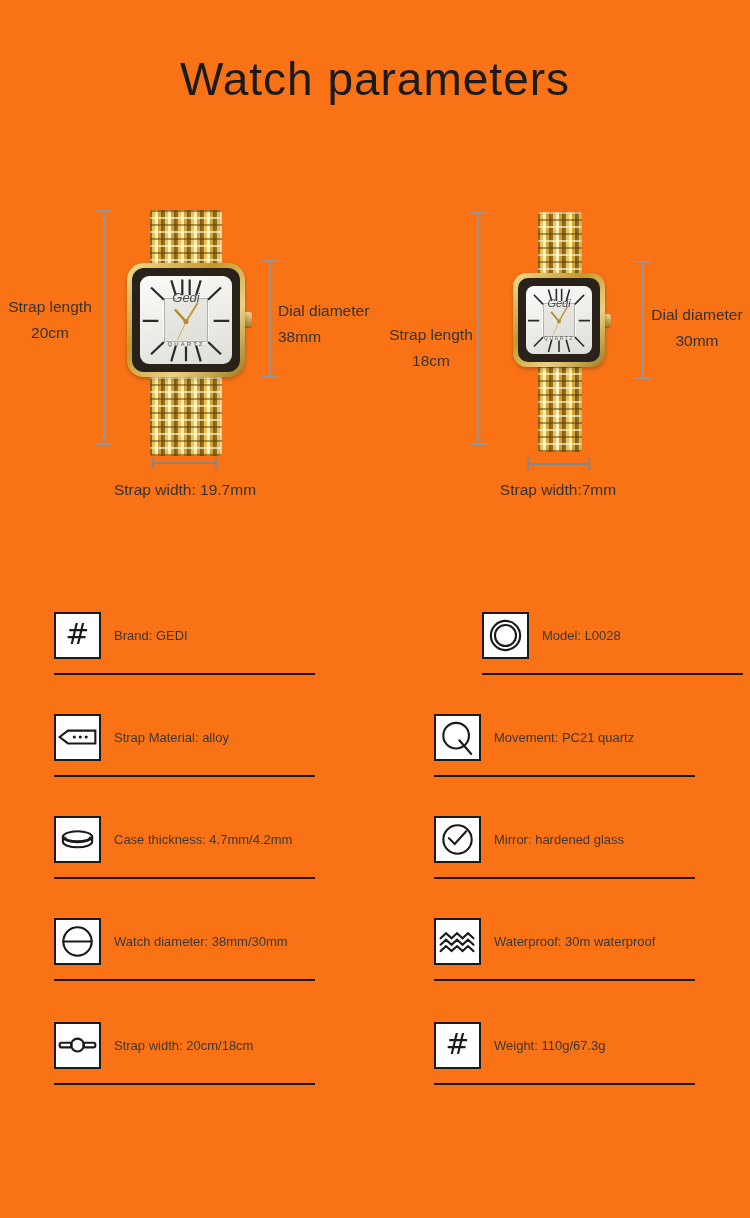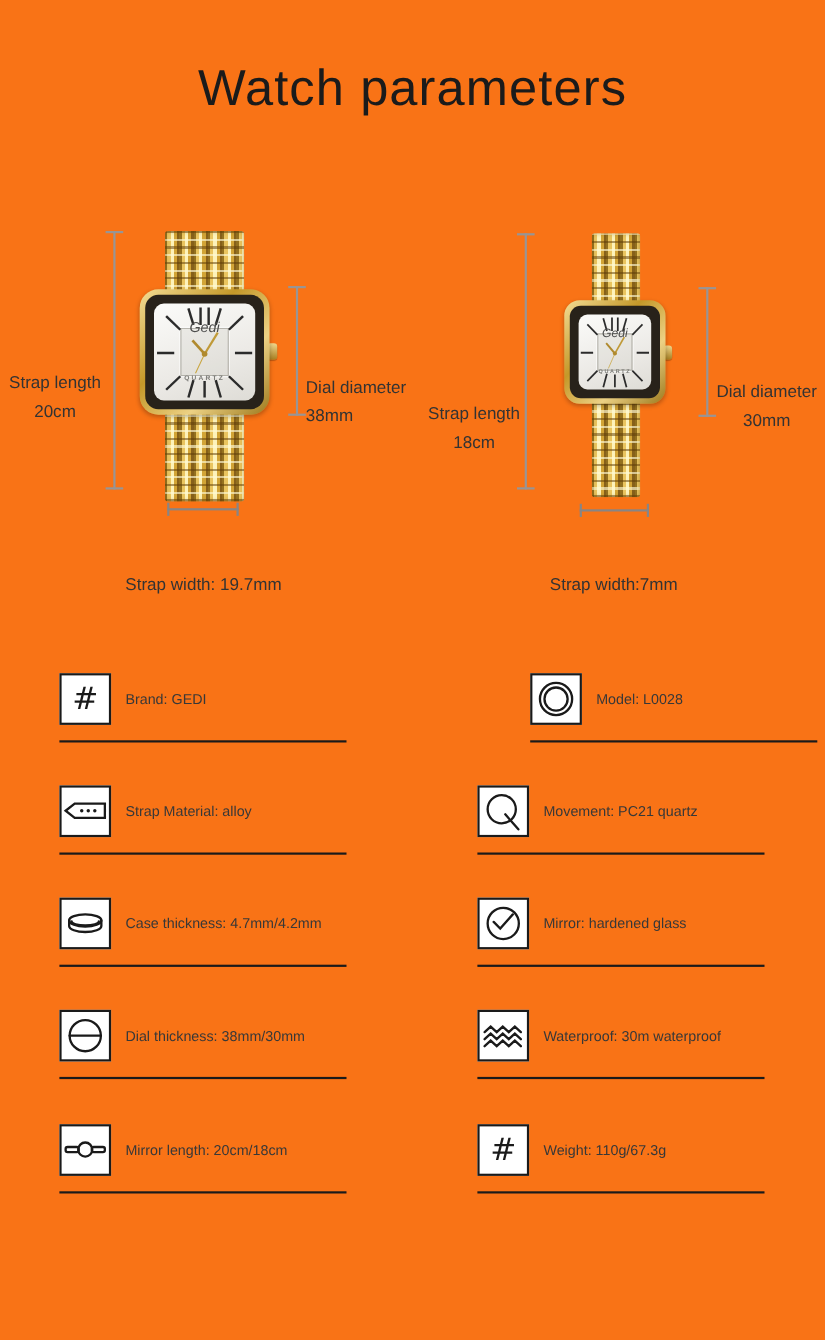--- a/index.html
+++ b/index.html
@@ -20,21 +20,21 @@
   .vline::before, .vline::after {
     content:""; position:absolute; left:-7px; width:16px; height:2px; background:#989595;
   }
   .vline::before { top:0; } .vline::after { bottom:0; }
   .hline { position:absolute; height:2px; background:#888585; }
   .hline::before, .hline::after {
     content:""; position:absolute; top:-5px; width:2px; height:12px; background:#888585;
   }
   .hline::before { left:0; } .hline::after { right:0; }
 
-  .measure-label { position:absolute; font-size:15.5px; line-height:26px; color:#333;margin-top:42px; }
+  .measure-label { position:absolute; font-size:15.5px; line-height:26px; color:#333; }
   .measure-label.center { text-align:center; }
 
   
   .bracelet {
     position:absolute; border-radius:3px;
     background-color:#c79d33;
     background-image:
       repeating-linear-gradient(0deg,
         rgba(92,58,6,0.50) 0 2px, rgba(255,244,198,0) 2px 7px,
         rgba(255,250,214,0.65) 7px 9px, rgba(0,0,0,0) 9px 14px),
@@ -251,33 +251,33 @@
     <div class="spec-divider"></div>
   </div>
 
   <div class="spec-row" style="left:54px; top:918px;">
     <div class="spec-icon-box">
       <svg viewBox="0 0 47 47">
         <circle class="ico" cx="23.5" cy="23.5" r="15.5"></circle>
         <line class="ico" x1="8" y1="23.5" x2="39" y2="23.5"></line>
       </svg>
     </div>
-    <div class="spec-text">Dial thickness: 38mm/30mm</div>
+    <div class="spec-text">Watch diameter: 38mm/30mm</div>
     <div class="spec-divider"></div>
   </div>
 
   <div class="spec-row" style="left:54px; top:1022px;">
     <div class="spec-icon-box">
       <svg viewBox="0 0 47 47">
         <rect class="ico" x="4" y="20.5" width="13" height="5" rx="2" stroke-width="1.8"></rect>
         <rect class="ico" x="30" y="20.5" width="13" height="5" rx="2" stroke-width="1.8"></rect>
         <circle class="ico" cx="23.5" cy="23" r="7"></circle>
       </svg>
     </div>
-    <div class="spec-text">Mirror length: 20cm/18cm</div>
+    <div class="spec-text">Strap width: 20cm/18cm</div>
     <div class="spec-divider"></div>
   </div>
 
   <div class="spec-row" style="left:434px; top:612px;margin-left:48px;">
     <div class="spec-icon-box">
       <svg viewBox="0 0 47 47">
         <circle class="ico" cx="23.5" cy="23.5" r="16"></circle>
         <circle class="ico" cx="23.5" cy="23.5" r="11.5"></circle>
       </svg>
     </div>

